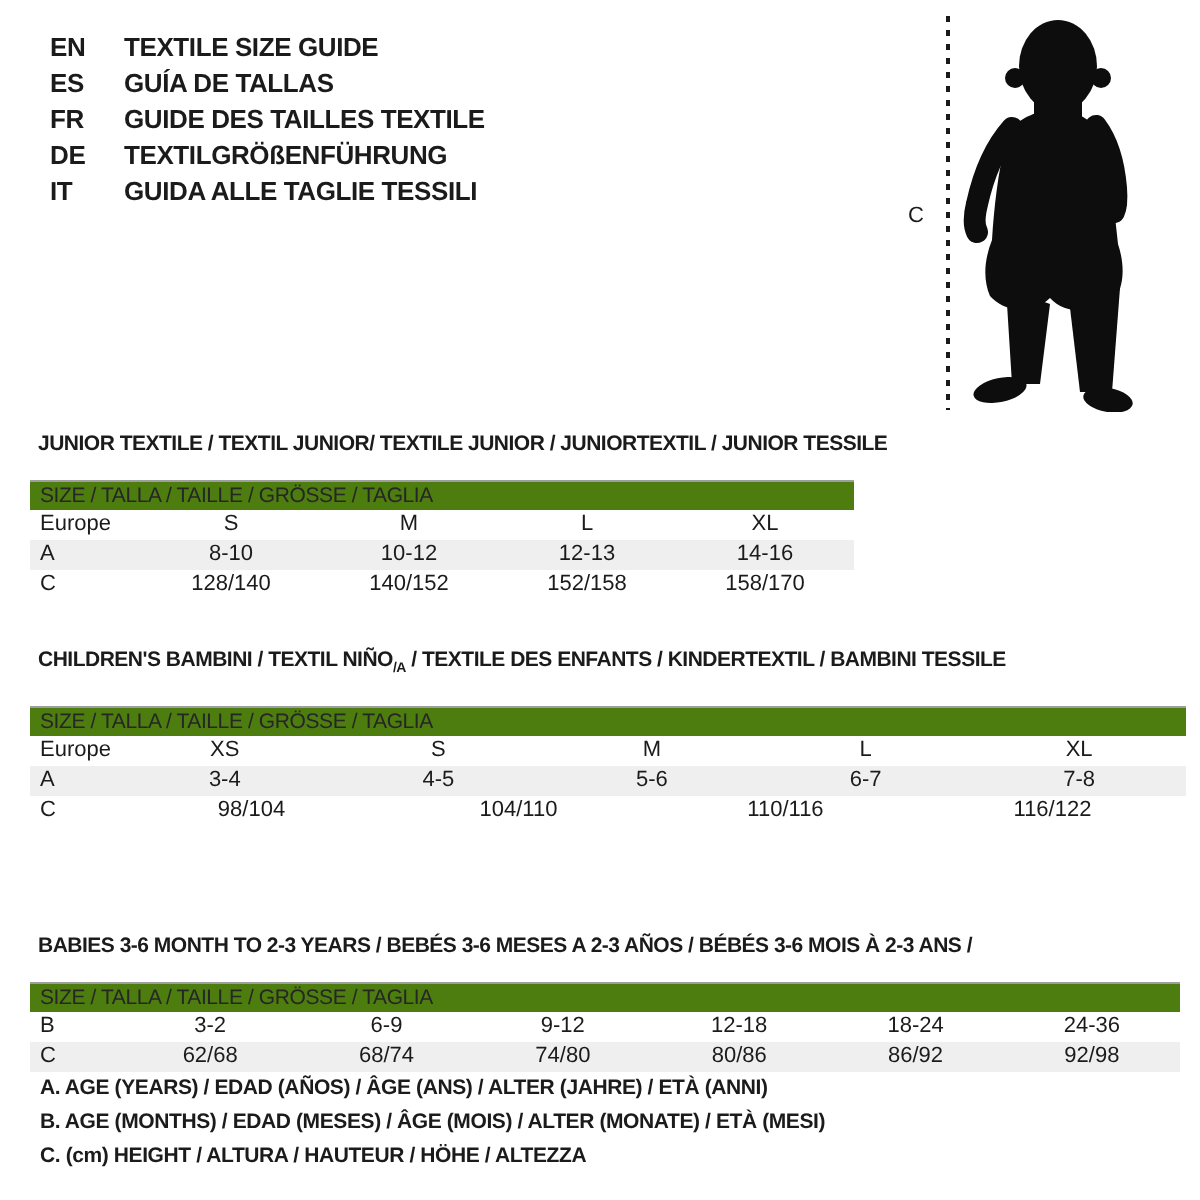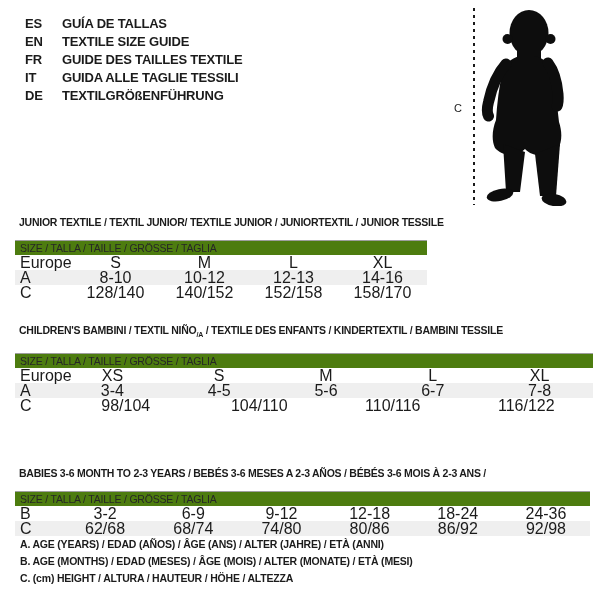--- a/index.html
+++ b/index.html
@@ -27,52 +27,52 @@
   .sec2{top:323px;width:578px;}
   .sec3{top:421px;width:575px;}
   .sec-title{margin:0;padding-left:4px;font-size:10.5px;font-weight:bold;letter-spacing:-0.25px;line-height:14px;white-space:nowrap;}
   .sec3 .sec-title{line-height:16px;margin-top:44px;}
   .title-line{display:block;}
   .subA{font-size:7px;vertical-align:sub;}
 
   .table{margin-top:11px;}
   .sec3 .table{margin-top:10px;}
   .thead{height:14px;line-height:14px;background:#4d7c0f;border-top:1px solid #9e9e9e;padding-left:5px;font-size:10.5px;letter-spacing:-0.2px;color:#262626;}
-  .trow{display:flex;height:15px;line-height:15px;font-size:16px;}
+  .trow{display:flex;height:15px;line-height:15px;font-size:11px;}
   .trow.shaded{background:#efefef;}
   .tlabel{padding-left:5px;box-sizing:border-box;}
   .t1 .tlabel{width:56px;}
   .t2 .tlabel{width:44px;}
   .t3 .tlabel{width:46px;}
   .tcell{flex:1;text-align:center;}
 
   
   .footnotes{position:absolute;left:20px;top:536px;font-size:10.5px;font-weight:bold;line-height:17px;letter-spacing:-0.2px;}
   .footnote{white-space:nowrap;}
 </style>
 </head>
 <body>
 
 <div class="canvas">
 
   <div class="lang-list">
     <div class="lang-row">
-      <span class="lang-code">ES</span><span class="lang-label">GUÍA DE TALLAS</span>
+      <span class="lang-code">EN</span><span class="lang-label">TEXTILE SIZE GUIDE</span>
     </div>
     <div class="lang-row">
-      <span class="lang-code">EN</span><span class="lang-label">TEXTILE SIZE GUIDE</span>
+      <span class="lang-code">ES</span><span class="lang-label">GUÍA DE TALLAS</span>
     </div>
     <div class="lang-row">
       <span class="lang-code">FR</span><span class="lang-label">GUIDE DES TAILLES TEXTILE</span>
     </div>
     <div class="lang-row">
-      <span class="lang-code">IT</span><span class="lang-label">GUIDA ALLE TAGLIE TESSILI</span>
+      <span class="lang-code">DE</span><span class="lang-label">TEXTILGRÖßENFÜHRUNG</span>
     </div>
     <div class="lang-row">
-      <span class="lang-code">DE</span><span class="lang-label">TEXTILGRÖßENFÜHRUNG</span>
+      <span class="lang-code">IT</span><span class="lang-label">GUIDA ALLE TAGLIE TESSILI</span>
     </div>
   </div>
 
   <span class="c-label">C</span>
   <div class="dotted-line"></div>
   <svg class="baby" width="100" height="200" viewBox="0 0 100 200" aria-hidden="true">
     <g fill="#0d0d0d" stroke="none">
       <ellipse cx="53" cy="27" rx="19.5" ry="23"></ellipse>
       <circle cx="31.5" cy="33" r="5"></circle>
       <circle cx="74.5" cy="33" r="5"></circle>

